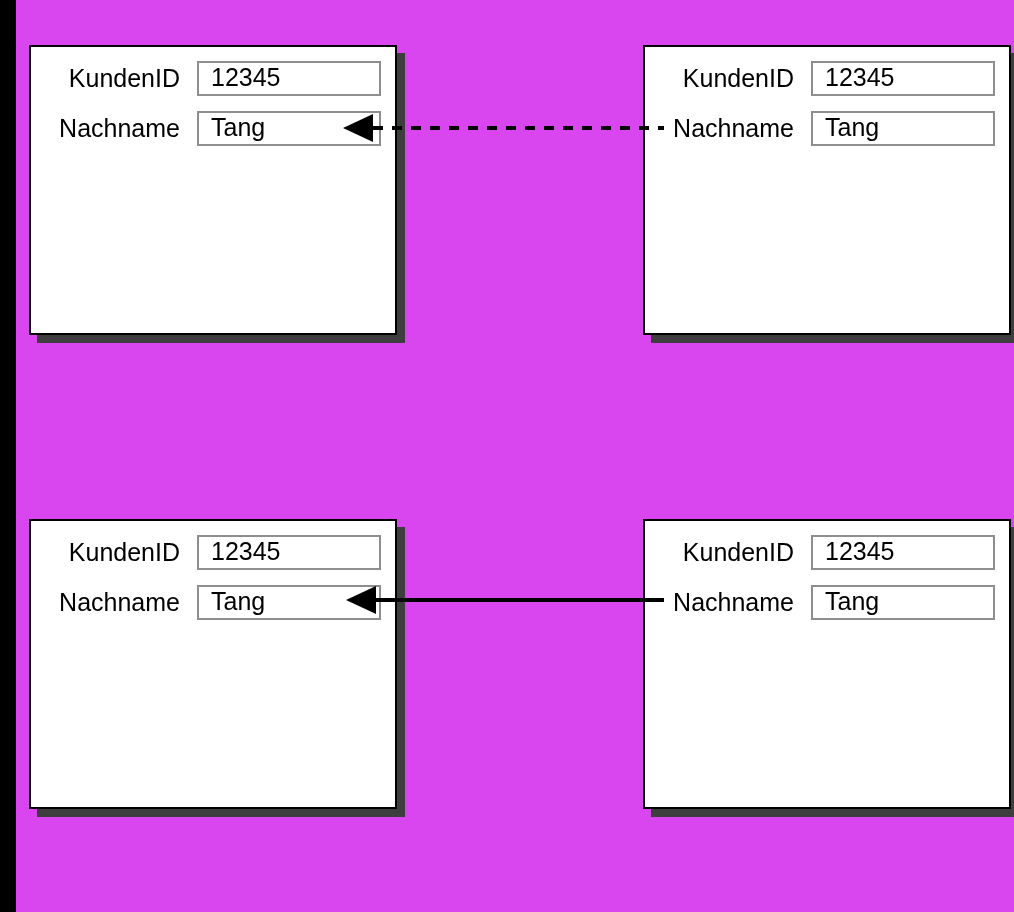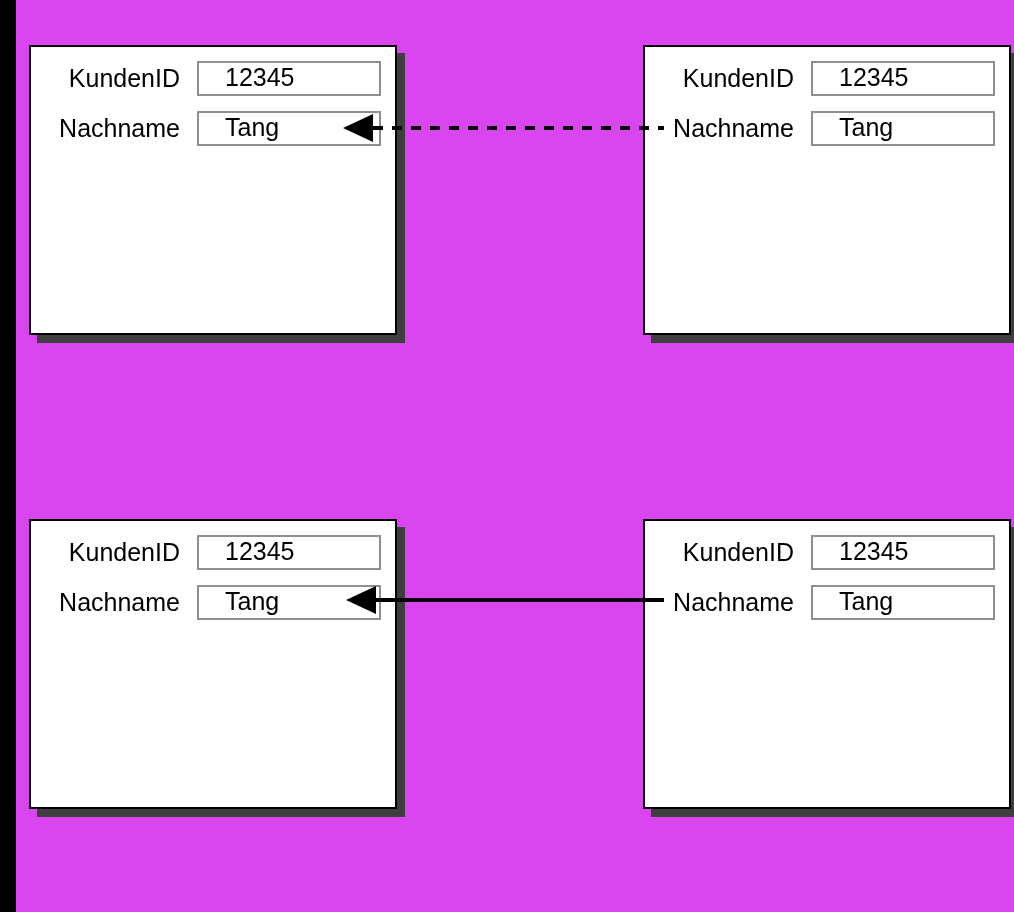--- a/index.html
+++ b/index.html
@@ -45,21 +45,21 @@
   }
   .textbox {
     width: 184px; height: 35px;
     box-sizing: border-box;
     border: 2px solid #8e8e8e;
     border-radius: 0;
     background: #ffffff;
     font-family: "Liberation Sans", sans-serif;
     font-size: 25px;
     color: #000000;
-    padding: 0 4px 2px 26px;
+    padding: 0 4px 2px 12px;
     outline: none;
   }
 
   .connector {
     position: absolute;
     height: 28px;
     z-index: 10;
     pointer-events: none;
   }
   .connector.c-top    { left: 327px; top: 114px; width: 321px; }

